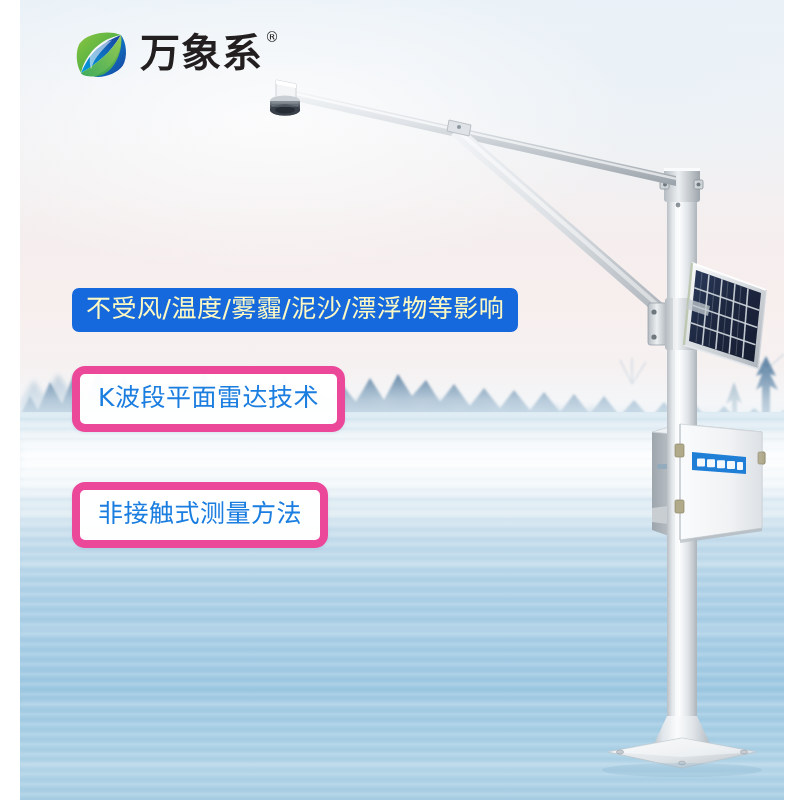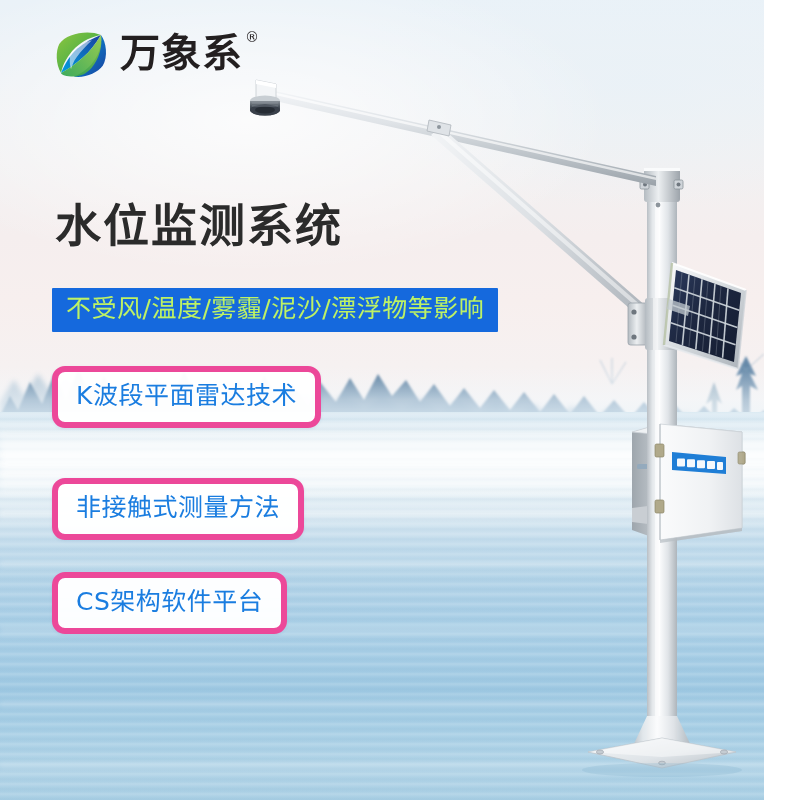--- a/index.html
+++ b/index.html
@@ -4,21 +4,21 @@
 <title>水位监测系统</title>
 <style>
   * { margin:0; padding:0; box-sizing:border-box; }
   html, body {
     width:800px; height:800px;
     font-family:"Liberation Sans","DejaVu Sans",sans-serif;
     overflow:hidden; background:#fff;
   }
 
   
-  #stage { position:relative; width:764px; height:800px; overflow:hidden; }
+  #stage { position:relative; width:764px; height:800px; overflow:hidden;margin-left:20px; }
 
   
   .sky {
     position:absolute; left:0; top:0; width:800px; height:430px;
     background:
       linear-gradient(180deg,
         #eaf2f8 0%,
         #eef2f6 18%,
         #f2f1f2 38%,
         #f5eeee 55%,
@@ -104,32 +104,32 @@
     letter-spacing:2px; line-height:1.05;
     font-family:"DejaVu Sans","Liberation Sans",sans-serif;
     text-shadow:0 1px 0 rgba(255,255,255,.4);
   }
 
   
   .banner {
     position:absolute; left:52px; top:288px;
     padding:7px 14px 9px 14px;
     background:#1569dd;
-    border-radius:1px;
-    color:#bef264; font-size:25px; font-weight:400; letter-spacing:.5px;
+    border-radius:7px;
+    color:#fef9c3; font-size:25px; font-weight:400; letter-spacing:.5px;
     white-space:nowrap;
     font-family:"DejaVu Sans","Liberation Sans",sans-serif;
     line-height:1.12;
   }
 
   
   .pills { position:absolute; left:52px; top:366px; }
   .pill {
     background:rgba(255,255,255,.97);
-    border:6px solid #ec4899;
+    border:8px solid #ec4899;
     border-radius:13px;
     color:#1a7de0;
     font-size:25px; font-weight:400; letter-spacing:.5px;
     padding:10px 18px 12px 18px;
     margin-bottom:32px;
     display:inline-block;
     white-space:nowrap;
     font-family:"DejaVu Sans","Liberation Sans",sans-serif;
     line-height:1.12;
     box-shadow:0 1px 3px rgba(40,110,170,.10);
@@ -440,24 +440,22 @@
       <path d="M24,58 C16,58 10,56 10,54 C18,50 26,44 34,37 C42,30 48,22 54,12 C56,24 52,38 44,48 C38,55 31,58 24,58 Z" fill="url(#lgD)" opacity=".9"></path>
 
       <path d="M22,30 C28,24 36,20 44,18 C38,24 32,30 27,37 C24,41 22,46 21,50 C19,43 19,35 22,30 Z" fill="#ffffff" opacity=".55"></path>
     </svg>
     <div class="logo-text">
       <span>万象系</span>
       <span class="logo-reg">®</span>
     </div>
   </div>
 
-  <div class="headline">水位监测系统</div>
 
   <div class="banner">不受风/温度/雾霾/泥沙/漂浮物等影响</div>
 
   <div class="pills">
     <div class="pill">K波段平面雷达技术</div><br>
     <br>
     <div class="pill">非接触式测量方法</div><br>
-    <div class="pill">CS架构软件平台</div>
   </div>
 
 </div>
 
 </body></html>

